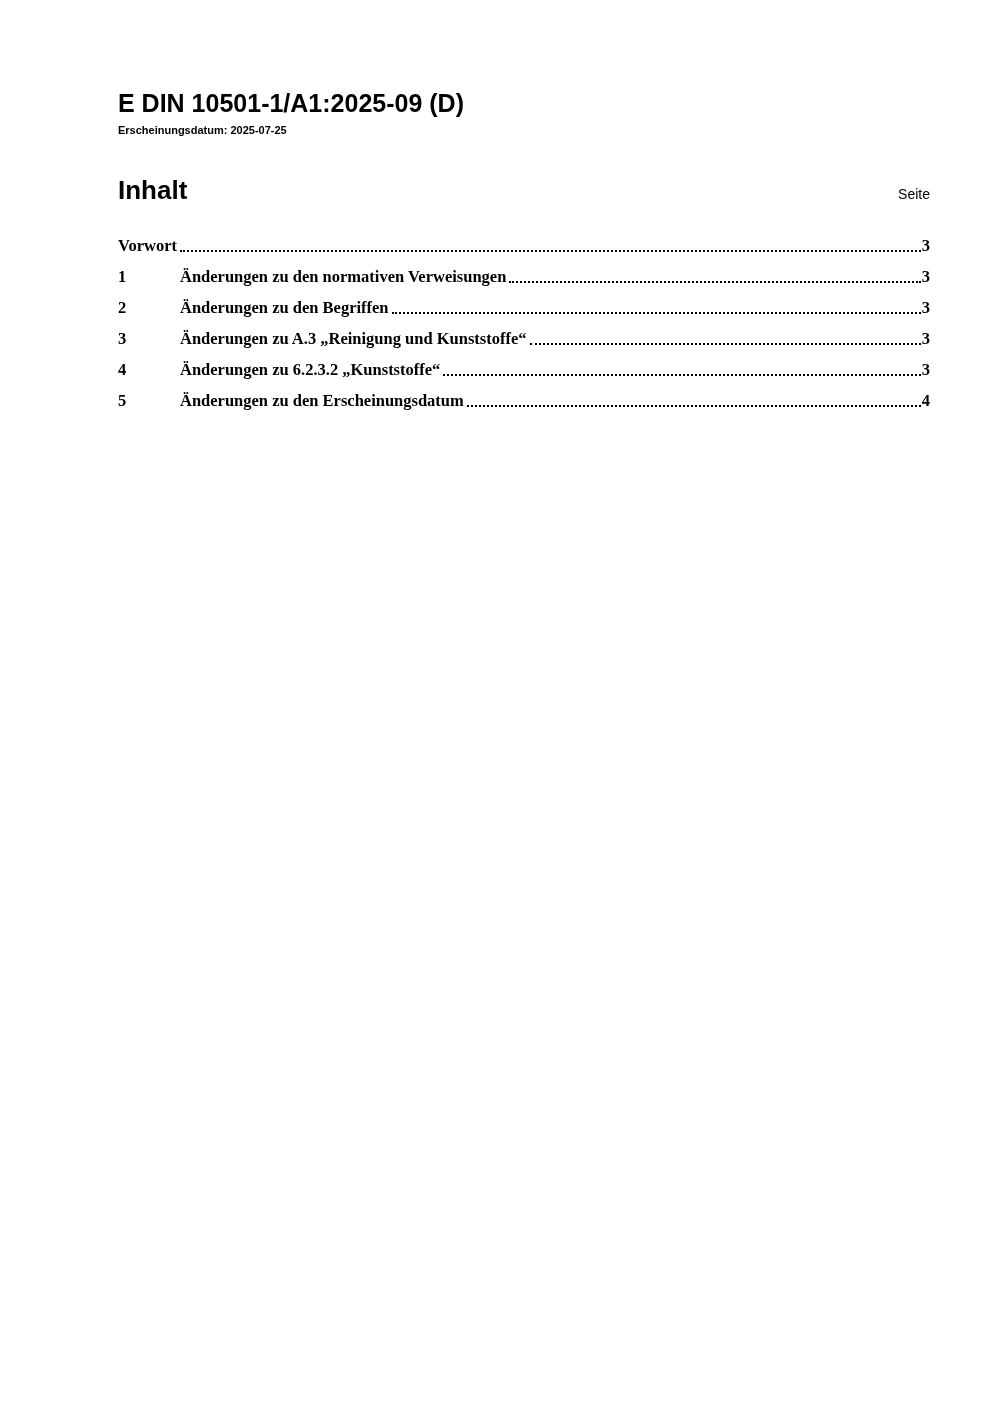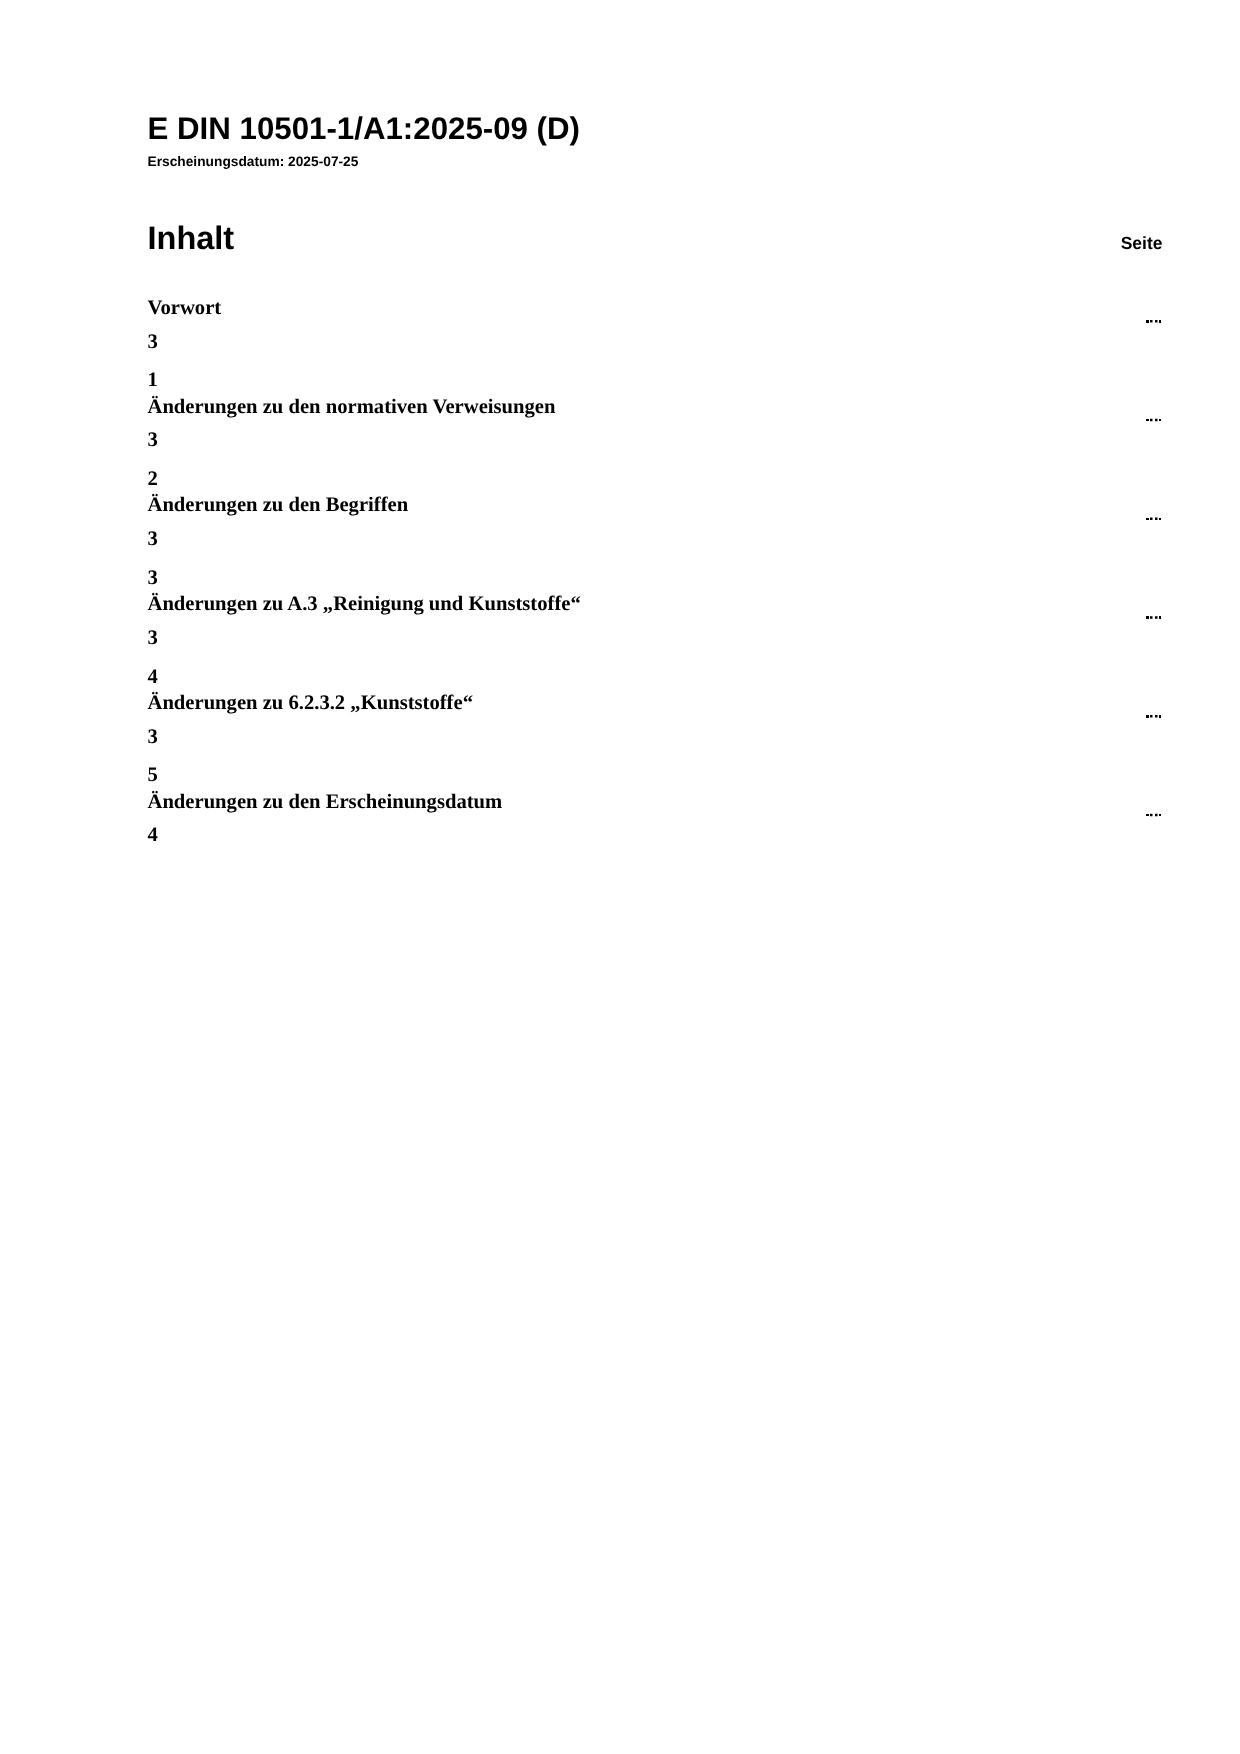--- a/index.html
+++ b/index.html
@@ -45,34 +45,33 @@
     align-items: baseline;
     margin-top: 36px;
   }
   .toc-heading {
     font-size: 26px;
     font-weight: bold;
     line-height: 30px;
   }
   .seite-label {
     font-size: 14px;
-    font-weight: bold;
+    font-weight: normal;
   }
   .toc-list {
     margin-top: 30px;
     font-family: "Liberation Serif", serif;
     font-size: 16.5px;
     font-weight: bold;
   }
   .toc-row {
     display: flex;
     align-items: baseline;
     line-height: 21px;
     margin-bottom: 10px;
-    flex-direction: column;
   }
   .toc-num {
     flex: 0 0 auto;
     width: 62px;
   }
   .toc-num:empty { width: 0; }
   .toc-title {
     flex: 0 0 auto;
     white-space: nowrap;
   }

